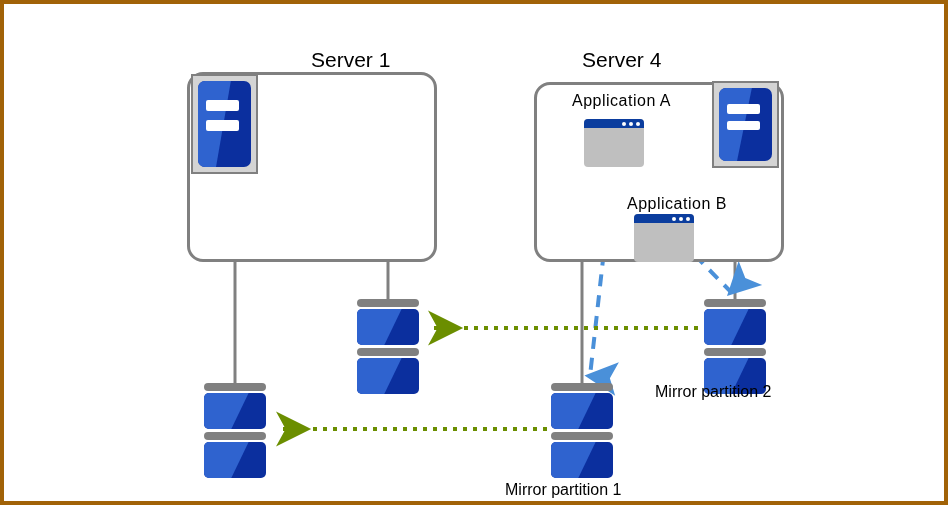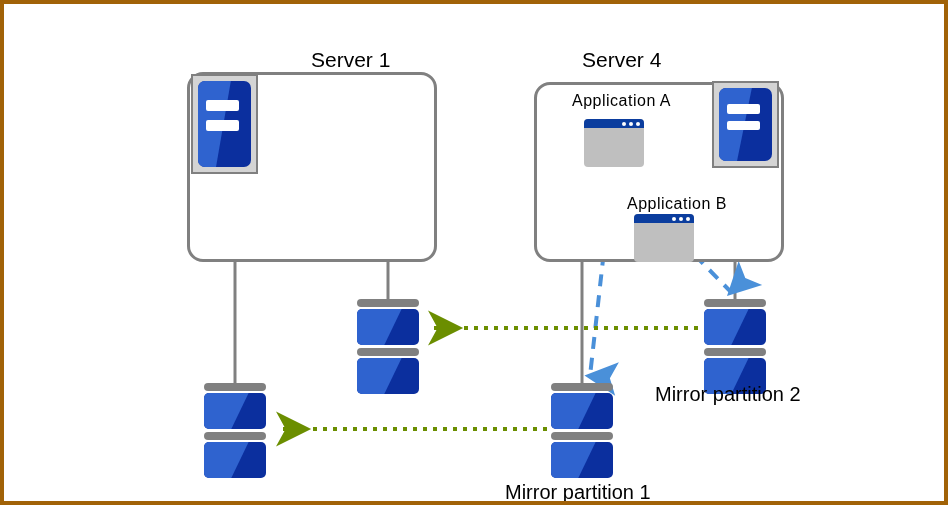--- a/index.html
+++ b/index.html
@@ -30,21 +30,21 @@
   }
   .lbl {
     position: absolute;
     color: #000000;
     font-family: "Liberation Sans", sans-serif;
     white-space: nowrap;
     line-height: 1;
   }
   .lbl-title   { font-size: 21px; }
   .lbl-app     { font-size: 16px; letter-spacing: 0.5px; }
-  .lbl-caption { font-size: 20px; }
+  .lbl-caption { font-size: 16px; }
 
   
   .server-box {
     position: absolute;
     border: 3px solid #808080;
     border-radius: 16px;
     background: #ffffff;
     box-sizing: border-box;
   }
 

